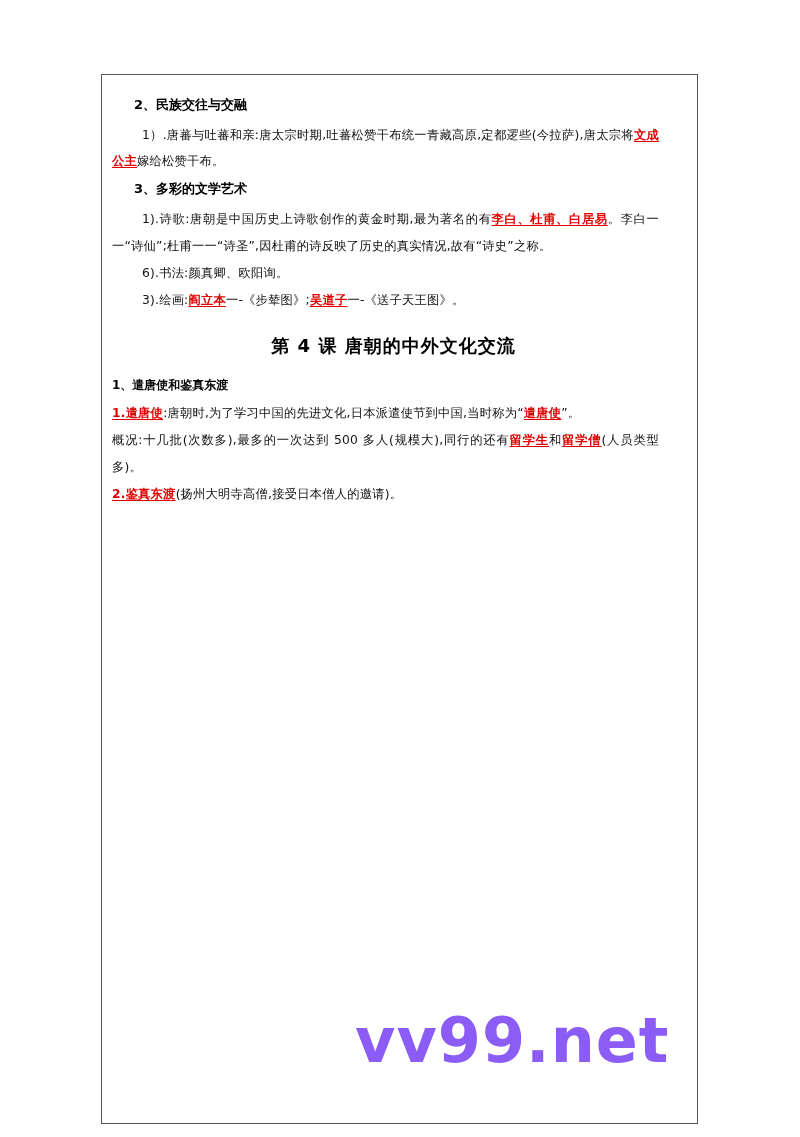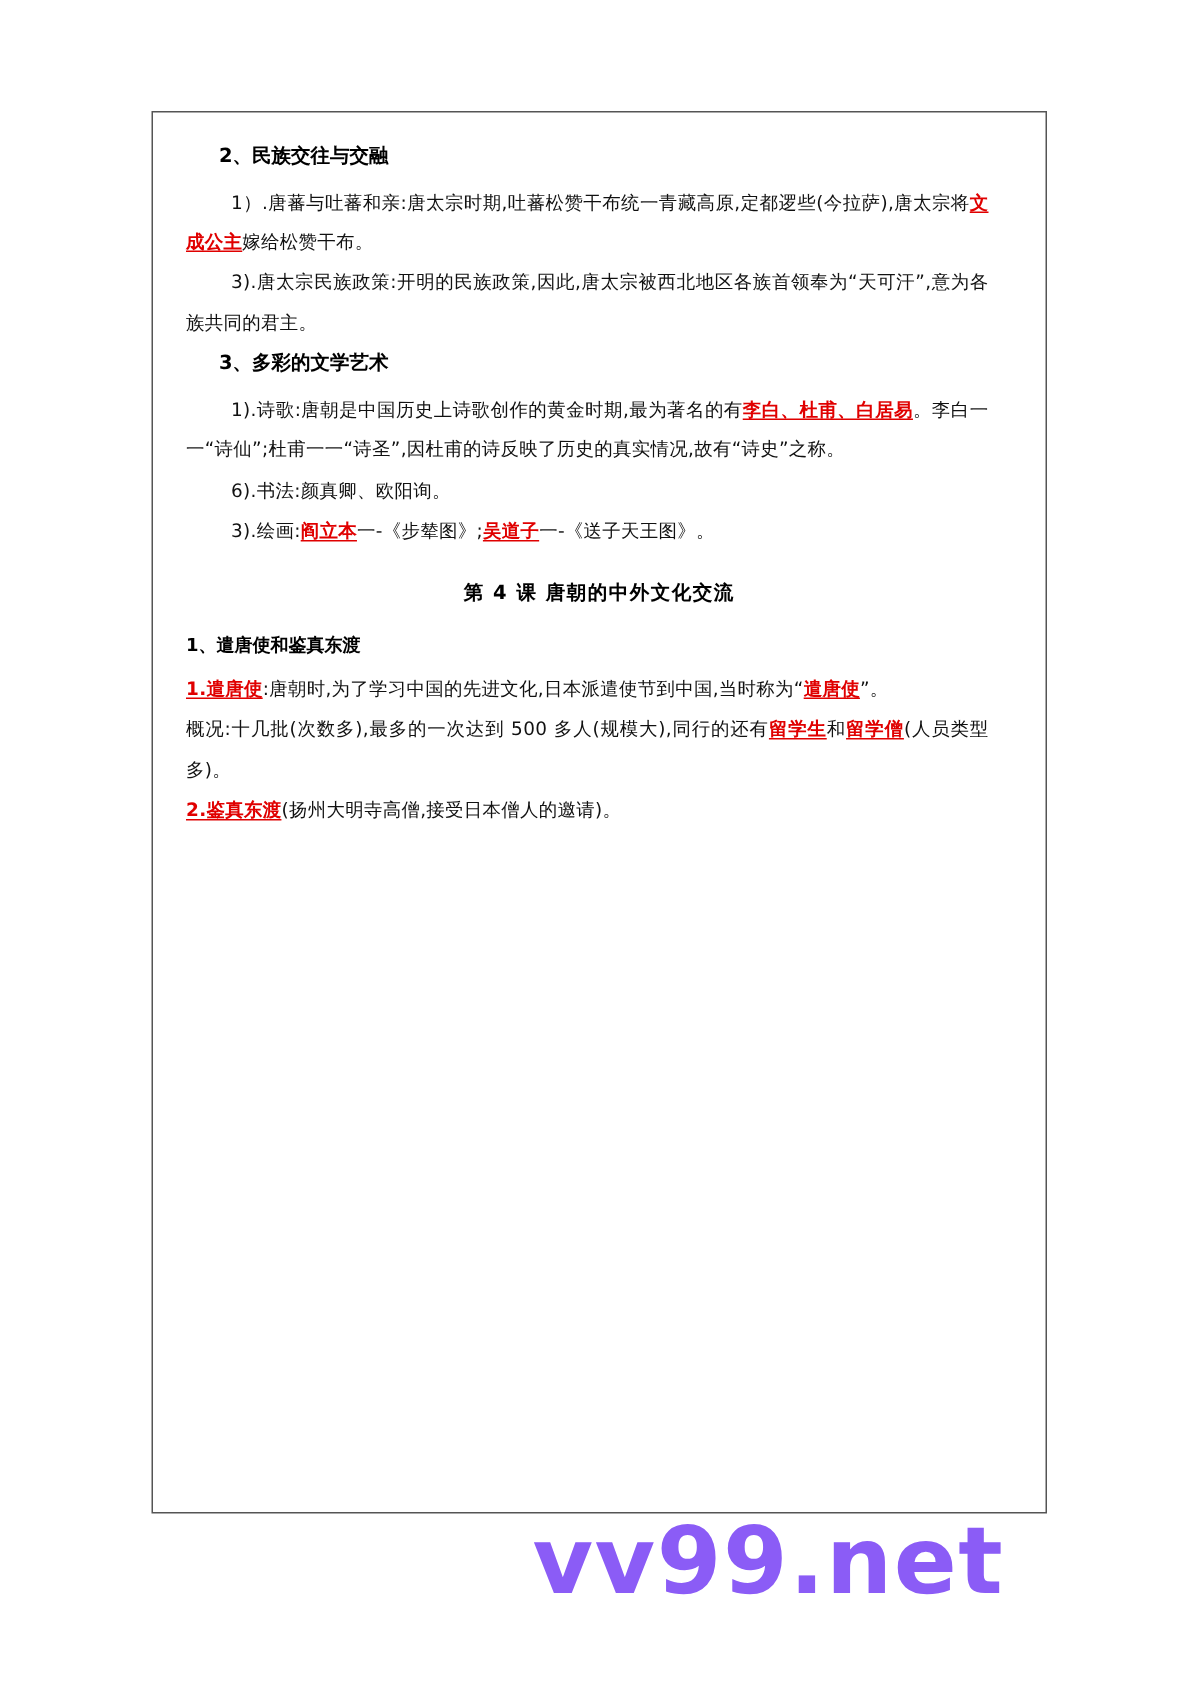--- a/index.html
+++ b/index.html
@@ -20,25 +20,25 @@
     left: 0; top: 0;
     width: 800px;
     height: 1137px;
     background: #fff;
   }
   .doc-frame {
     position: absolute;
     left: 101px;
     top: 74px;
     width: 597px;
-    height: 935px;
+    height: 1050px;
     border: 1px solid #555;
     box-sizing: border-box;
     background: #fff;
-    padding: 16px 22px 10px 22px;
+    padding: 16px 22px 10px 10px;
   }
   .para {
     font-size: 12.3px;
     line-height: 2.15;
     color: #111;
     margin: 0 16px 1px 0;
     text-align: justify;
     letter-spacing: 0.2px;
   }
   .indent2 { text-indent: 30px; }
@@ -51,21 +51,21 @@
   .bold-head.ind { text-indent: 22px; }
   .red-u {
     color: #e00000;
     text-decoration: underline;
     text-underline-offset: 2px;
     font-weight: bold;
   }
   .lesson-title {
     text-align: center;
     font-weight: bold;
-    font-size: 13px;
+    font-size: 18px;
     letter-spacing: 1px;
     margin: 18px 0 12px 0;
     line-height: 1.6;
   }
   .sec-head {
     font-weight: bold;
     font-size: 12px;
     line-height: 2.1;
     margin: 0 0 2px 0;
   }
@@ -83,21 +83,20 @@
 </style>
 </head>
 <body>
 
 <div class="page">
 
   <div class="doc-frame">
     <div id="doc-body">
         <div class="bold-head ind"><span>2、民族交往与交融</span></div>
         <div class="para indent2"><span>1）.唐蕃与吐蕃和亲:唐太宗时期,吐蕃松赞干布统一青藏高原,定都逻些(今拉萨),唐太宗将</span><span class="red-u">文成公主</span><span>嫁给松赞干布。</span></div>
-        <div class="para indent2"><span>3).唐太宗民族政策:开明的民族政策,因此,唐太宗被西北地区各族首领奉为“天可汗”,意为各族共同的君主。</span></div>
         <div class="bold-head ind"><span>3、多彩的文学艺术</span></div>
         <div class="para indent2"><span>1).诗歌:唐朝是中国历史上诗歌创作的黄金时期,最为著名的有</span><span class="red-u">李白、杜甫、白居易</span><span>。李白一一“诗仙”;杜甫一一“诗圣”,因杜甫的诗反映了历史的真实情况,故有“诗史”之称。</span></div>
         <div class="para indent2"><span>6).书法:颜真卿、欧阳询。</span></div>
         <div class="para indent2"><span>3).绘画:</span><span class="red-u">阎立本</span><span>一-《步辇图》;</span><span class="red-u">吴道子</span><span>一-《送子天王图》。</span></div>
         <div class="lesson-title"><span>第 4 课    唐朝的中外文化交流</span></div>
         <div class="sec-head"><span>1、遣唐使和鉴真东渡</span></div>
         <div class="para"><span class="red-u">1.遣唐使</span><span>:唐朝时,为了学习中国的先进文化,日本派遣使节到中国,当时称为“</span><span class="red-u">遣唐使</span><span>”。</span></div>
         <div class="para"><span>概况:十几批(次数多),最多的一次达到 500 多人(规模大),同行的还有</span><span class="red-u">留学生</span><span>和</span><span class="red-u">留学僧</span><span>(人员类型多)。</span></div>
         <div class="para"><span class="red-u">2.鉴真东渡</span><span>(扬州大明寺高僧,接受日本僧人的邀请)。</span></div>
       </div>

